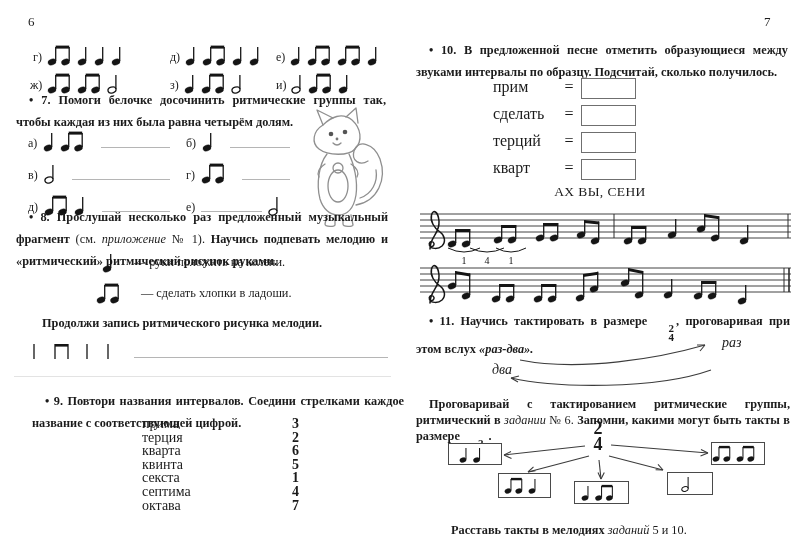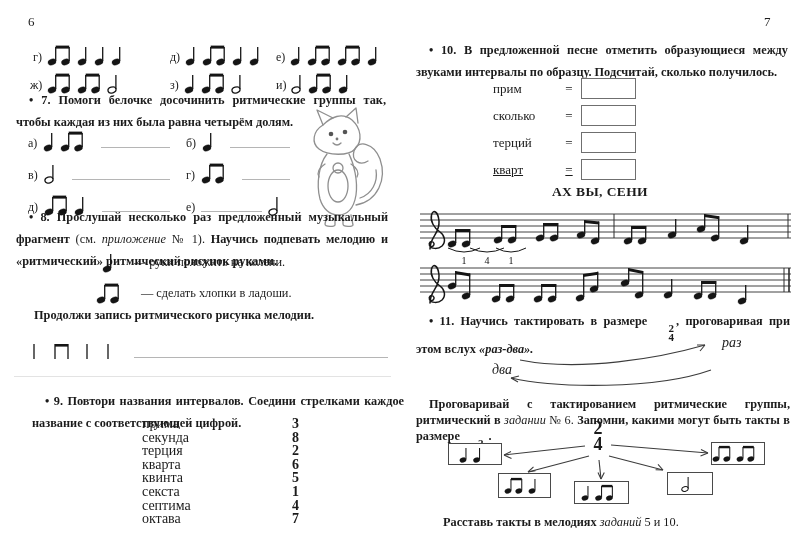--- a/index.html
+++ b/index.html
@@ -13,33 +13,33 @@
         text-align:justify;text-indent:13px;}
   .task .reg{font-weight:normal;}
   .task .ital{font-weight:normal;font-style:italic;}
   .task .bital{font-style:italic;}
   .cell{position:absolute;display:flex;align-items:flex-end;gap:5px;}
   .cell .lbl{font-size:12px;padding-bottom:3px;}
   .item{position:absolute;display:flex;align-items:flex-end;gap:6px;}
   .item .lbl{font-size:12px;padding-bottom:3px;}
   .item .blank{flex:1;border-bottom:1px solid #b5b5b5;margin-bottom:6px;height:1px;}
   .legend{position:absolute;display:flex;align-items:center;gap:10px;font-size:12.3px;}
-  .plainbold{position:absolute;margin:0;font-weight:bold;font-size:12.3px;}
+  .plainbold{position:absolute;margin:8px;font-weight:bold;font-size:12.3px;}
   .underline-rest{position:absolute;border-bottom:1px solid #b5b5b5;height:1px;}
   .divider{position:absolute;border-top:1px solid #e3e3e3;height:0;}
   .intervals{position:absolute;left:124px;top:417px;font-size:14px;line-height:13.6px;margin-left:18px;}
   .ivrow{display:flex;}
   .ivname{width:150px;}
   .ivnum{font-weight:bold;}
-  .eqrow{position:absolute;display:flex;align-items:center;font-size:13px;}
+  .eqrow{position:absolute;display:flex;align-items:flex-start;font-size:16px;}
   .eqlabel{width:64px;}
   .eqsign{width:24px;text-align:center;}
   .eqbox{width:53px;height:19px;border:1px solid #6f6f6f;background:#fff;}
   .songtitle{position:absolute;left:60px;top:184px;width:280px;text-align:center;
-             font-weight:bold;font-size:13.5px;letter-spacing:.4px;}
+             font-weight:normal;font-size:13.5px;letter-spacing:.4px;}
   .staffwrap{position:absolute;}
   .frac{display:inline-flex;flex-direction:column;align-items:center;vertical-align:-7px;
         margin:0 2px;font-weight:bold;}
   .frac span{display:block;line-height:8.5px;font-size:11px;text-align:center;}
   .cond-label{position:absolute;font-style:italic;font-size:14px;}
   .meter-big{position:absolute;left:186px;top:421px;width:24px;text-align:center;
              font-weight:bold;font-size:18px;line-height:15.5px;}
   .mbox{position:absolute;border:1.2px solid #4a4a4a;background:#fff;
         display:flex;align-items:center;justify-content:center;}
   .behind{z-index:0;} .front{z-index:2;}
@@ -300,24 +300,20 @@
     <div class="divider" style="left:14px;top:376px;width:377px;"></div>
 
     <p class="task" style="left:32px;top:390px;width:372px;">• 9. Повтори названия интервалов. Соедини стрелками каждое название с соответствующей цифрой.</p>
 
     <div class="intervals">
       <div class="ivrow">
           <span class="ivname">прима</span>
           <span class="ivnum">3</span>
         </div>
       <div class="ivrow">
-          <span class="ivname">секунда</span>
-          <span class="ivnum">8</span>
-        </div>
-      <div class="ivrow">
           <span class="ivname">терция</span>
           <span class="ivnum">2</span>
         </div>
       <div class="ivrow">
           <span class="ivname">кварта</span>
           <span class="ivnum">6</span>
         </div>
       <div class="ivrow">
           <span class="ivname">квинта</span>
           <span class="ivnum">5</span>
@@ -341,30 +337,30 @@
     <div class="pagenum" style="left:364px;top:14px;">7</div>
 
     <p class="task" style="left:16px;top:39px;width:372px;">• 10. В предложенной песне отметить образующиеся между звуками интервалы по образцу. Подсчитай, сколько получилось.</p>
 
     <div class="eqrow" style="left:93px;top:78px;">
       <span class="eqlabel">прим</span>
       <span class="eqsign">=</span>
       <span class="eqbox"></span>
     </div>
     <div class="eqrow" style="left:93px;top:105px;">
-      <span class="eqlabel">сколько</span>
+      <span class="eqlabel">сделать</span>
       <span class="eqsign">=</span>
       <span class="eqbox"></span>
     </div>
     <div class="eqrow" style="left:93px;top:132px;">
       <span class="eqlabel">терций</span>
       <span class="eqsign">=</span>
       <span class="eqbox"></span>
     </div>
-    <div class="eqrow" style="left:93px;top:159px;text-decoration:underline;">
+    <div class="eqrow" style="left:93px;top:159px;">
       <span class="eqlabel">кварт</span>
       <span class="eqsign">=</span>
       <span class="eqbox"></span>
     </div>
 
     <div class="songtitle">АХ ВЫ, СЕНИ</div>
 
     <div class="staffwrap" style="left:18px;top:202px;">
         <svg width="375" height="66" viewBox="0 0 375 66">
           <line x1="2" y1="12" x2="373" y2="12" stroke="#2c2c2c" stroke-width="0.9"></line>

